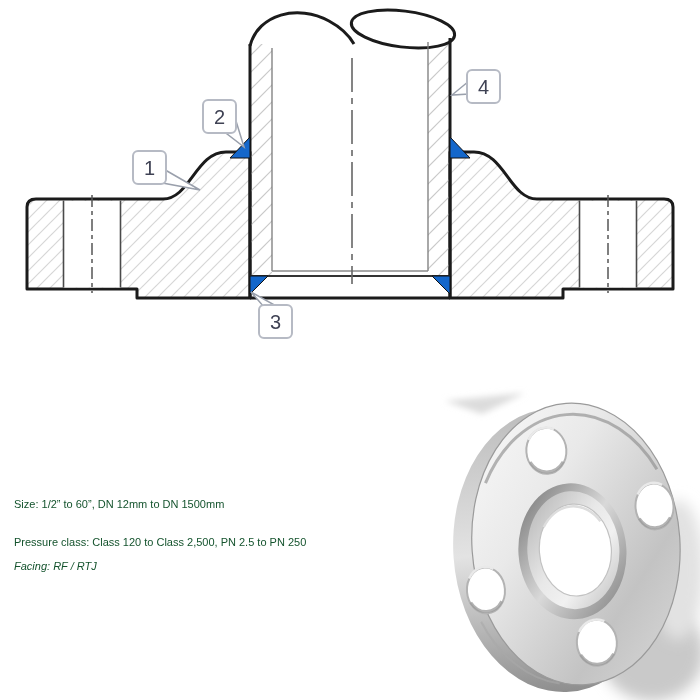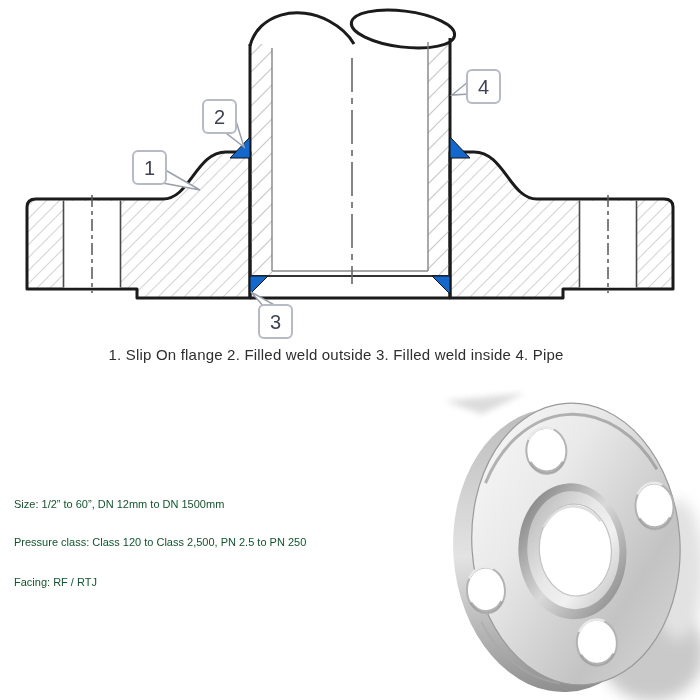--- a/index.html
+++ b/index.html
@@ -5,21 +5,21 @@
   html,body{margin:0;padding:0;background:#ffffff;}
   .page{position:relative;width:700px;height:700px;background:#ffffff;overflow:hidden;
         font-family:"Liberation Sans",sans-serif;}
   .drawing{position:absolute;left:0;top:0;width:700px;height:342px;}
   .caption{position:absolute;left:0;top:346px;width:672px;text-align:center;
            font-size:15px;color:#2e2e2e;letter-spacing:0.2px;}
   .specs{position:absolute;left:14px;top:0;width:470px;}
   .spec-line{position:absolute;left:0;white-space:nowrap;font-size:11px;color:#14532d;}
   .spec-size{top:498px;}
   .spec-pressure{top:536px;}
-  .spec-facing{top:576px;}
+  .spec-facing{top:560px;font-style:italic;}
   .photo{position:absolute;left:430px;top:385px;width:270px;height:315px;}
   .callout-num{font-size:20px;fill:#3f4254;font-family:"Liberation Sans",sans-serif;}
 </style>
 </head>
 <body>
 
 <div class="page">
 
   <svg class="drawing" viewBox="0 0 700 342" xmlns="http://www.w3.org/2000/svg">
     <defs>
@@ -92,21 +92,20 @@
       <text class="callout-num" x="275.5" y="329" text-anchor="middle">3</text>
     </g>
 
     <g>
       <polygon points="469,81 469,94 452,95" fill="#ffffff" stroke="#9aa0ac" stroke-width="1.5"></polygon>
       <rect x="467" y="70" width="33" height="33" rx="5" fill="#ffffff" stroke="#b6bac4" stroke-width="2"></rect>
       <text class="callout-num" x="483.5" y="94" text-anchor="middle">4</text>
     </g>
   </svg>
 
-  <div class="caption">1. Slip On flange 2. Filled weld outside 3. Filled weld inside 4. Pipe</div>
 
   <div class="specs">
     <div class="spec-line spec-size">Size: 1/2” to 60”, DN 12mm to DN 1500mm</div>
     <div class="spec-line spec-pressure">Pressure class: Class 120 to Class 2,500, PN 2.5 to PN 250</div>
     <div class="spec-line spec-facing">Facing: RF / RTJ</div>
   </div>
 
   <svg class="photo" viewBox="0 0 270 315" xmlns="http://www.w3.org/2000/svg">
     <defs>
       <linearGradient id="faceGrad" x1="0" y1="0" x2="1" y2="1">

